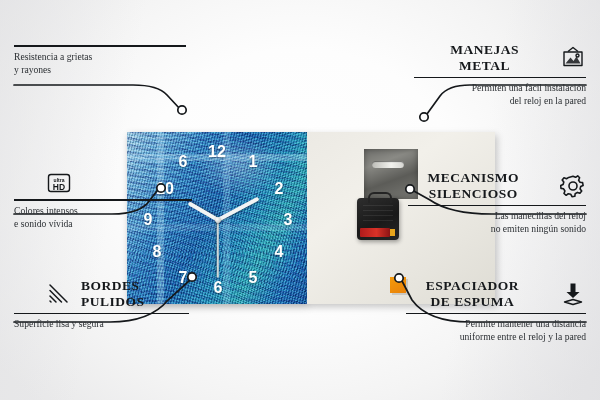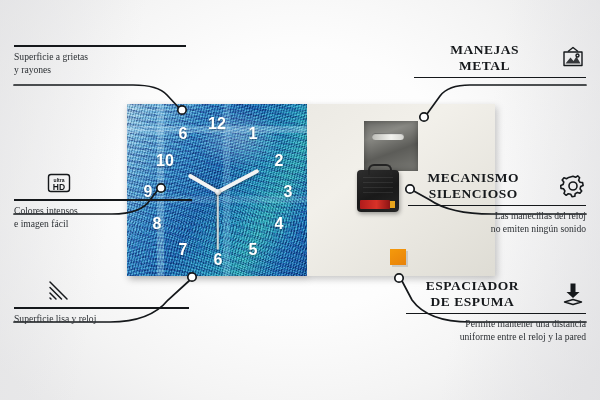--- a/index.html
+++ b/index.html
@@ -15,21 +15,21 @@
   }
   #stage::after{
     content:"";position:absolute;inset:0;pointer-events:none;
     background:linear-gradient(100deg, rgba(225,225,227,.55) 0%, rgba(255,255,255,0) 22%, rgba(255,255,255,0) 76%, rgba(222,222,225,.6) 100%);
   }
 
   
   #connectors{position:absolute;left:0;top:0;width:600px;height:400px;z-index:6;}
 
   
-  .product{position:absolute;z-index:3;}
+  .product{position:absolute;z-index:3;margin-top:28px;}
 
   #clock-panel{
     left:127px;top:104px;width:180px;height:172px;
     background:
       radial-gradient(ellipse 40% 30% at 62% 20%, rgba(255,255,255,.30), rgba(255,255,255,0) 60%),
       repeating-linear-gradient(104deg, rgba(0,0,0,.17) 0 1.2px, rgba(255,255,255,.16) 1.2px 2.6px),
       repeating-linear-gradient(12deg, rgba(10,60,140,.30) 0 3px, rgba(40,170,210,.12) 3px 7px),
       linear-gradient(118deg,#bcd8ef 0%,#7fb6e2 12%,#2f7fc4 30%,#1461ae 47%,#1c88b8 62%,#2aa6b4 74%,#1466b3 88%,#0e4f9e 100%);
     box-shadow:2px 3px 7px rgba(0,0,0,.30);
   }
@@ -186,72 +186,76 @@
       <circle cx="161" cy="188" r="4.2"></circle>
       <circle cx="192" cy="277" r="4.2"></circle>
       <circle cx="424" cy="117" r="4.2"></circle>
       <circle cx="410" cy="189" r="4.2"></circle>
       <circle cx="399" cy="278" r="4.2"></circle>
     </g>
   </svg>
 
   <div class="feature f-left" id="f-vidrio">
     <div class="f-rule"></div>
-    <div class="f-desc">Superficie a grietas
+    <div class="f-desc">Resistencia a grietas
 y rayones</div>
   </div>
 
   <div class="feature f-left" id="f-impresion">
     <div class="f-head">
       <span class="ico">
         <svg viewBox="0 0 26 26">
           <rect x="2.5" y="4.5" width="21" height="17" rx="2.5" fill="none" stroke="#15181b" stroke-width="1.4"></rect>
           <text x="13" y="12" text-anchor="middle" font-family="Liberation Sans, sans-serif" font-size="5" font-weight="700" fill="#15181b">ultra</text>
           <text x="13" y="19.5" text-anchor="middle" font-family="Liberation Sans, sans-serif" font-size="8.5" font-weight="700" fill="#15181b">HD</text>
         </svg>
       </span>
     </div>
     <div class="f-rule"></div>
     <div class="f-desc">Colores intensos
-e imagen fácil</div>
+e sonido vívida</div>
   </div>
 
   <div class="feature f-left" id="f-bordes">
     <div class="f-head">
       <span class="ico">
         <svg viewBox="0 0 26 26">
             <g stroke="#15181b" stroke-width="1.5" stroke-linecap="round">
           <path d="M4 4 L21 21"></path>
               <path d="M4 9.5 L15.5 21"></path>
               <path d="M4 15 L10 21"></path>
               <path d="M4 20 L5 21"></path>
         </g>
           </svg>
       </span>
-    </div>
-    <div class="f-rule"></div>
-    <div class="f-desc">Superficie lisa y reloj</div>
+      <span class="f-title">BORDES
+PULIDOS</span>
+    </div>
+    <div class="f-rule"></div>
+    <div class="f-desc">Superficie lisa y segura</div>
   </div>
 
   <div class="feature f-right" id="f-manejas">
     <div class="f-head">
       <span class="f-title">MANEJAS
 METAL</span>
       <span class="ico">
         <svg viewBox="0 0 26 26">
             <g fill="none" stroke="#15181b" stroke-width="1.4" stroke-linejoin="round">
           <path d="M8 6.5 L13 2.5 L18 6.5"></path>
           <rect x="4" y="7" width="18" height="13.5"></rect>
           <path d="M5.5 18.5 L10.5 12.5 L13.5 16 L16.5 11.5 L20.5 18.5 Z" fill="#15181b" stroke="none" opacity=".85"></path>
           <circle cx="17.5" cy="10.5" r="1.5"></circle>
         </g>
           </svg>
       </span>
     </div>
     <div class="f-rule"></div>
+    <div class="f-desc">Permiten una fácil instalación
+del reloj en la pared</div>
   </div>
 
   <div class="feature f-right" id="f-espaciador">
     <div class="f-head">
       <span class="f-title">ESPACIADOR
 DE ESPUMA</span>
       <span class="ico">
         <svg viewBox="0 0 26 26">
             <g fill="none" stroke="#15181b" stroke-width="1.4" stroke-linejoin="round">
           <path d="M10.5 2.5 H15.5 V11 H19.5 L13 17 L6.5 11 H10.5 Z" fill="#15181b" stroke="none"></path>

